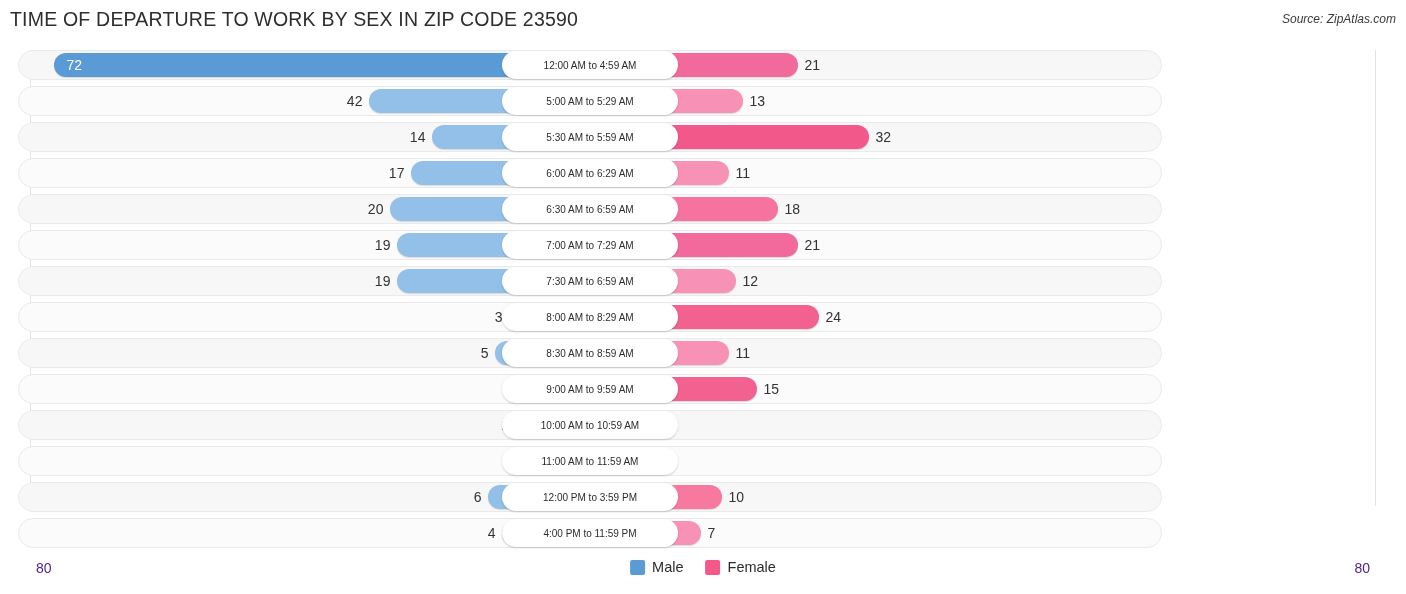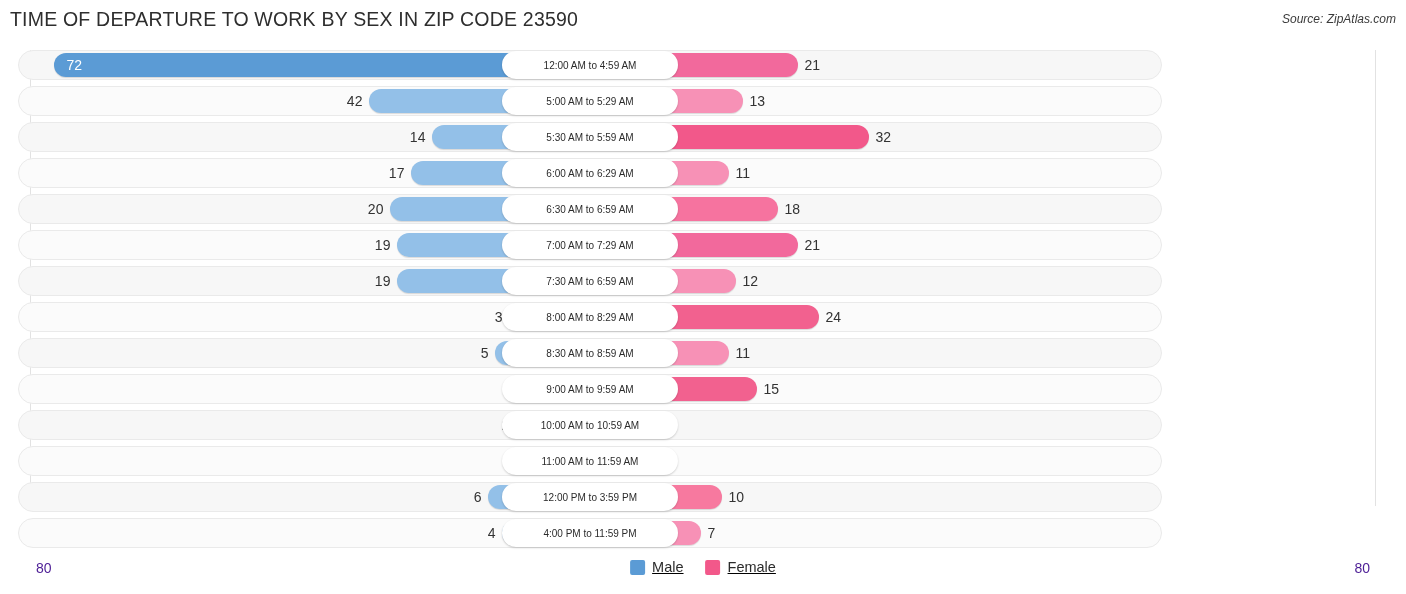--- a/index.html
+++ b/index.html
@@ -104,21 +104,21 @@
   .axis-max {
     position: absolute; top: 6px;
     font-size: 14px; color: #4c1d95;
   }
   .axis-left  { left: 36px; }
   .axis-right { right: 36px; }
 
   .legend {
     position: absolute; left: 50%; top: 5px;
     transform: translateX(-50%);
-    display: flex; align-items: flex-end; gap: 22px; text-decoration: underline;
+    display: flex; align-items: flex-end; gap: 22px;
   }
   .legend-item { display: flex; align-items: center; gap: 7px; }
   .swatch { width: 15px; height: 15px; border-radius: 2px; }
   .legend-label { font-size: 14.5px; color: #2b2b2b; }
 </style>
 </head>
 <body>
 
 <div class="page">
 

